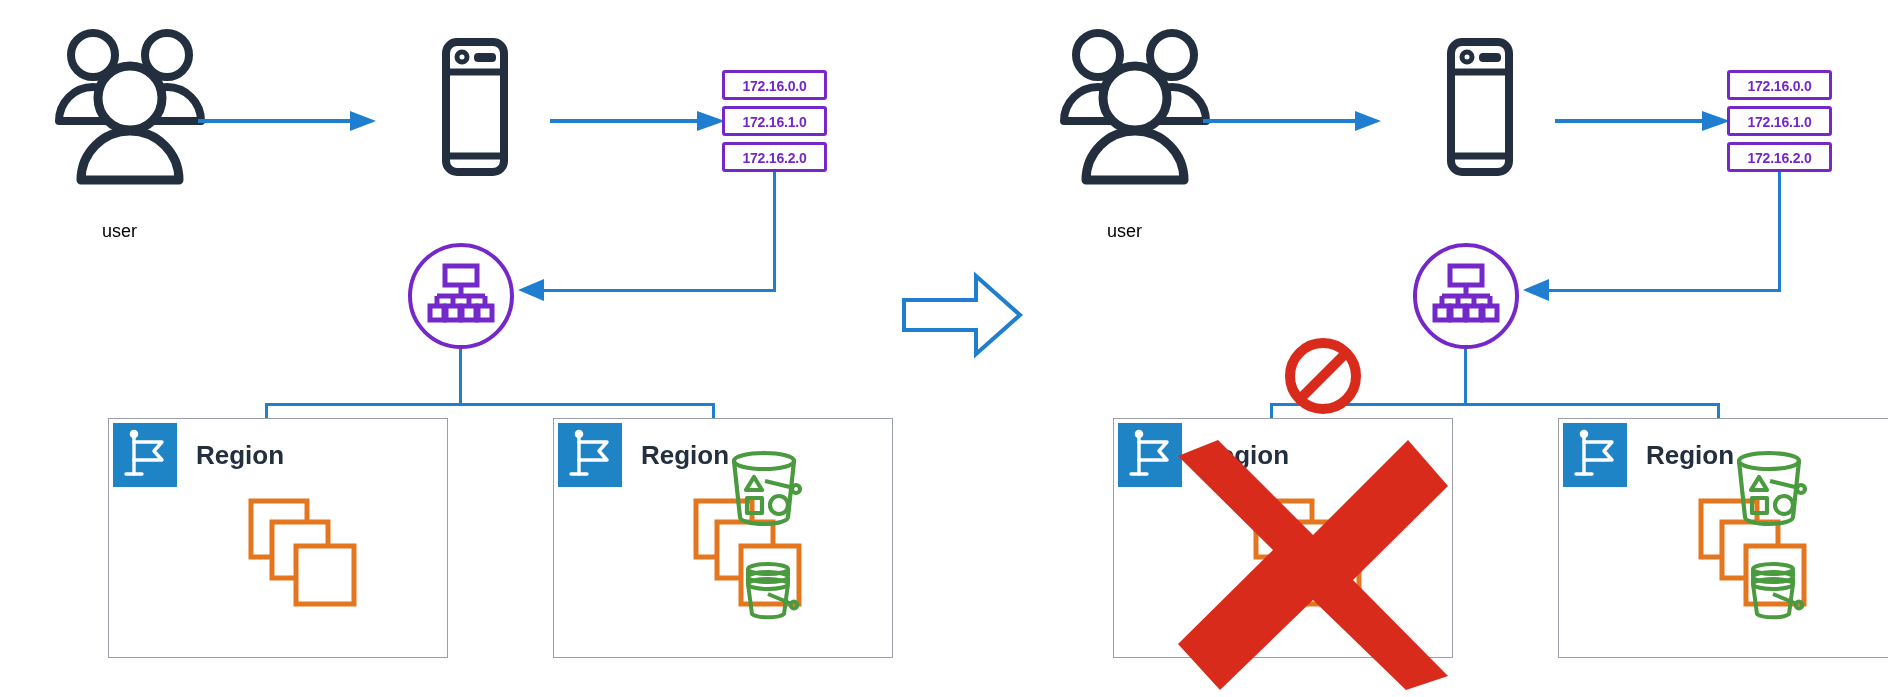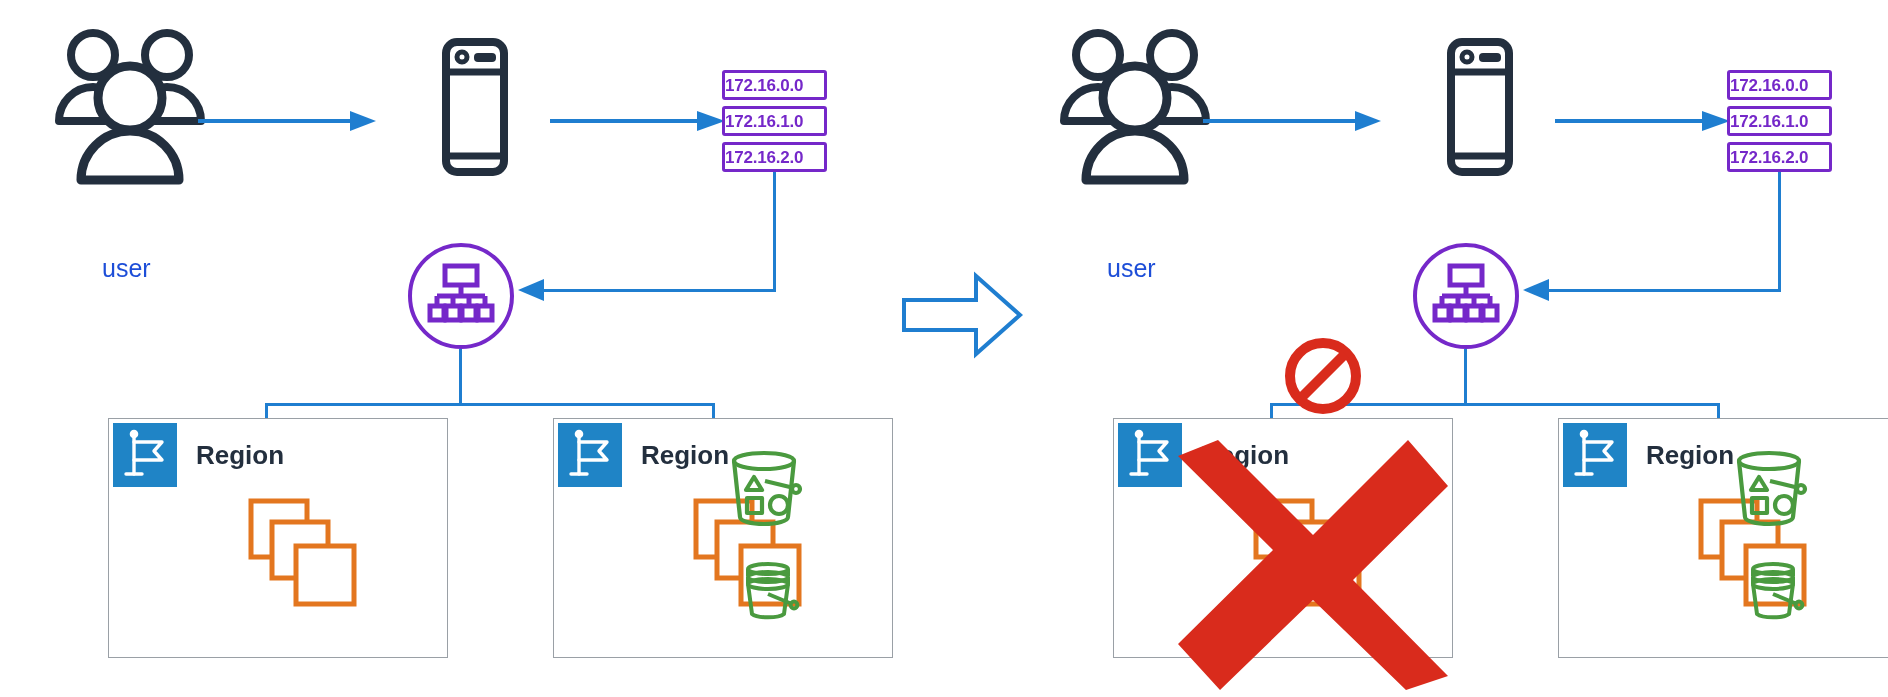--- a/index.html
+++ b/index.html
@@ -1,28 +1,29 @@
 <!DOCTYPE html>
 <html><head>
 <meta charset="utf-8">
 <style>
   html,body{margin:0;padding:0;background:#ffffff;}
   body{font-family:"Liberation Sans", sans-serif;}
   #canvas{position:relative;width:1888px;height:697px;background:#ffffff;overflow:hidden;}
   .abs{position:absolute;}
-  .lbl{color:#1d4ed8;font-size:25px;line-height:1;white-space:nowrap;margin-top:34px;}
+  .lbl{color:#000000;font-size:18px;line-height:1;white-space:nowrap;}
   .region-title{color:#232f3e;font-size:26px;font-weight:700;white-space:nowrap;}
   .ipbox{
     box-sizing:border-box;
     border:3px solid #7528c9;
     border-radius:3px;
     background:#ffffff;
     color:#7528c9;
-    font-size:17px;
+    font-size:14px;
     font-weight:700;
+    text-align:center;
     line-height:26px;
     letter-spacing:-0.2px;
     white-space:nowrap;
   }
   .regionbox{
     box-sizing:border-box;
     border:1px solid #9aa0a6;
     background:#ffffff;
   }
   .flagtile{background:#1f84c6;}

